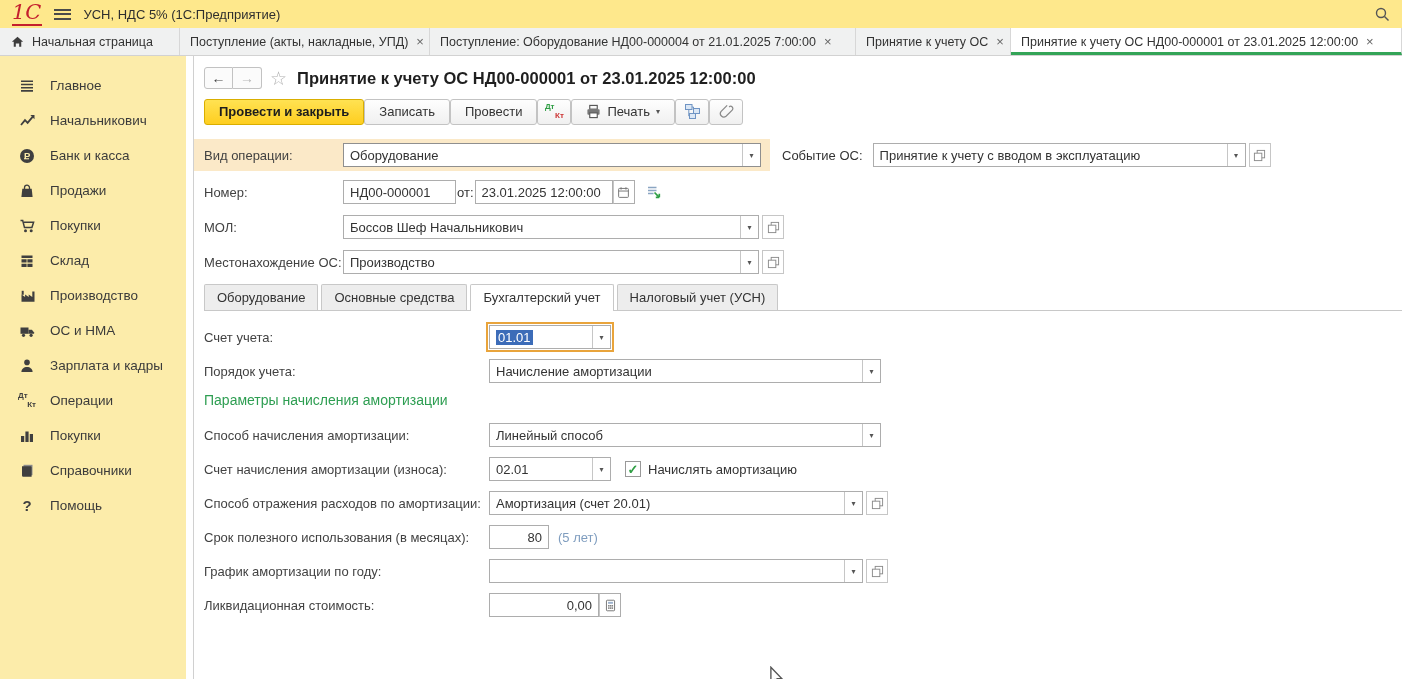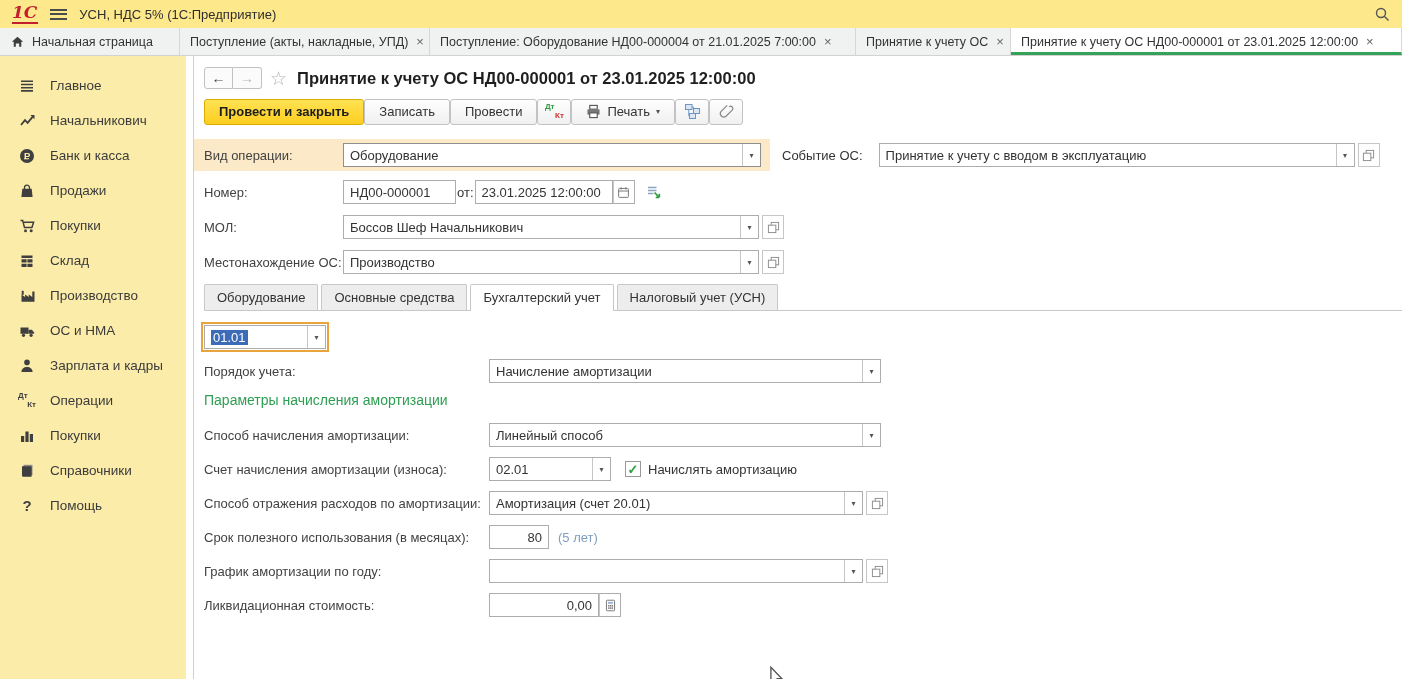--- a/index.html
+++ b/index.html
@@ -3,21 +3,21 @@
 <meta charset="utf-8">
 <style>
   * { box-sizing: border-box; }
   html,body { margin:0; padding:0; }
   body {
     width:1402px; height:680px; overflow:hidden; position:relative;
     font-family:"Liberation Sans", sans-serif; font-size:13px; color:#333; background:#fff;
   }
   
   .titlebar { height:28px; background:#fee88c; display:flex; align-items:center; padding:0 12px; gap:12px; }
-  .logo-1c { font-family:"DejaVu Serif", serif; font-style:italic; font-weight:bold; font-size:17px; color:#c41f2e; line-height:1; border-bottom:2px solid #c41f2e; padding:0 1px 1px 0; }
+  .logo-1c { font-family:"DejaVu Serif", serif; font-style:italic; font-weight:normal; font-size:21px; color:#c41f2e; line-height:1; border-bottom:2px solid #c41f2e; padding:0 1px 1px 0; }
   .burger { width:17px; cursor:pointer; }
   .burger i { display:block; height:2px; background:#4a4a4a; margin:2.5px 0; }
   .app-title { color:#2e2e2e; }
   .search-btn { margin-left:auto; display:flex; align-items:center; cursor:pointer; }
   
   .tabbar { height:28px; background:#f0f1f1; display:flex; border-bottom:1px solid #d2d2d2; }
   .wtab { display:flex; align-items:center; gap:7px; padding:0 10px; border-right:1px solid #d7d7d7;
           font-size:12.5px; color:#333; white-space:nowrap; overflow:hidden; cursor:pointer; }
   .wtab .x { color:#666; font-size:13px; padding:0 1px; }
   .wtab.active { background:#fff; border-bottom:3px solid #33a457; padding-top:3px; }
@@ -296,21 +296,21 @@
 
     <div class="frow" style="height:32px;margin-bottom:8px">
       <div class="op-band">
         <span class="flabel">Вид операции:</span>
         <div class="combo" style="width:418px">
           <span class="val">Оборудование</span>
           <span class="arr">▾</span>
         </div>
       </div>
       <span style="margin-left:12px">Событие ОС:</span>
-      <div class="combo" style="width:476px;margin-left:16px">
+      <div class="combo" style="width:373px;margin-left:10px">
         <span class="val">Принятие к учету с вводом в эксплуатацию</span>
         <span class="arr">▾</span>
       </div>
       <button class="linkbtn">
         <span>
             <svg width="13" height="13" viewBox="0 0 14 14">
               <rect x="4.5" y="1.5" width="8" height="8" fill="#fff" stroke="#8a8a8a"></rect>
               <rect x="1.5" y="4.5" width="8" height="8" fill="#fff" stroke="#8a8a8a"></rect>
             </svg>
           </span>
@@ -377,20 +377,21 @@
     <div class="formtabs">
       <div class="ftab">Оборудование</div>
       <div class="ftab">Основные средства</div>
       <div class="ftab active">Бухгалтерский учет</div>
       <div class="ftab">Налоговый учет (УСН)</div>
     </div>
 
     <div class="tabcontent">
 
       <div class="trow">
+        <span class="tlabel">Счет учета:</span>
         <div class="combo focus-ring" style="width:122px">
           <span class="val">
               <span class="sel-text">01.01</span>
             </span>
           <span class="arr">▾</span>
         </div>
       </div>
 
       <div class="trow">
         <span class="tlabel">Порядок учета:</span>

